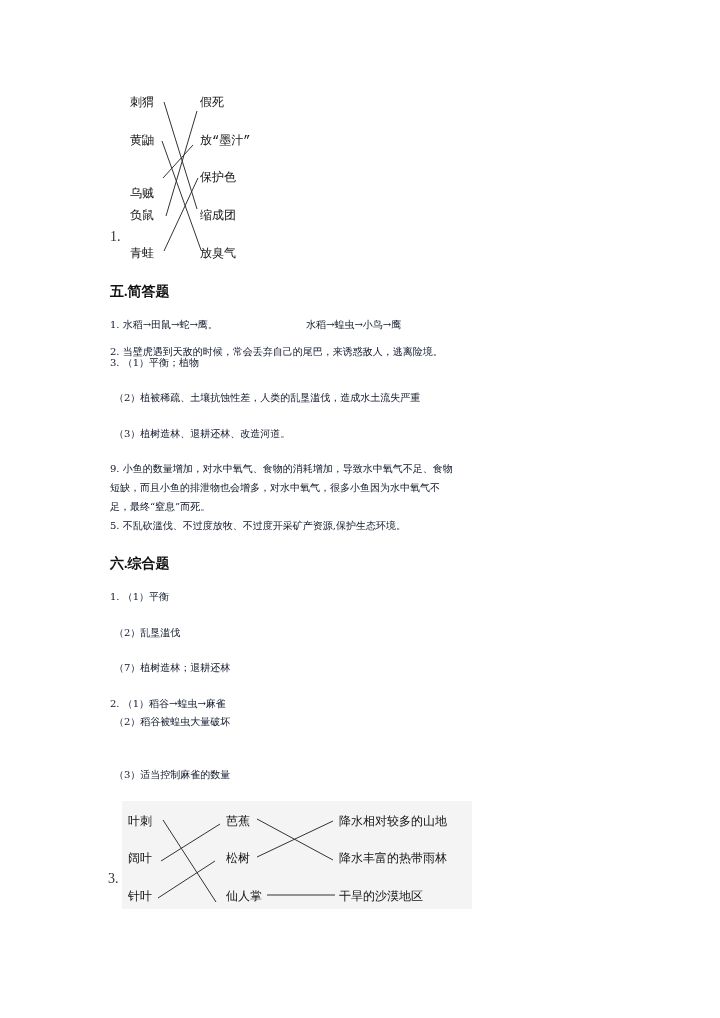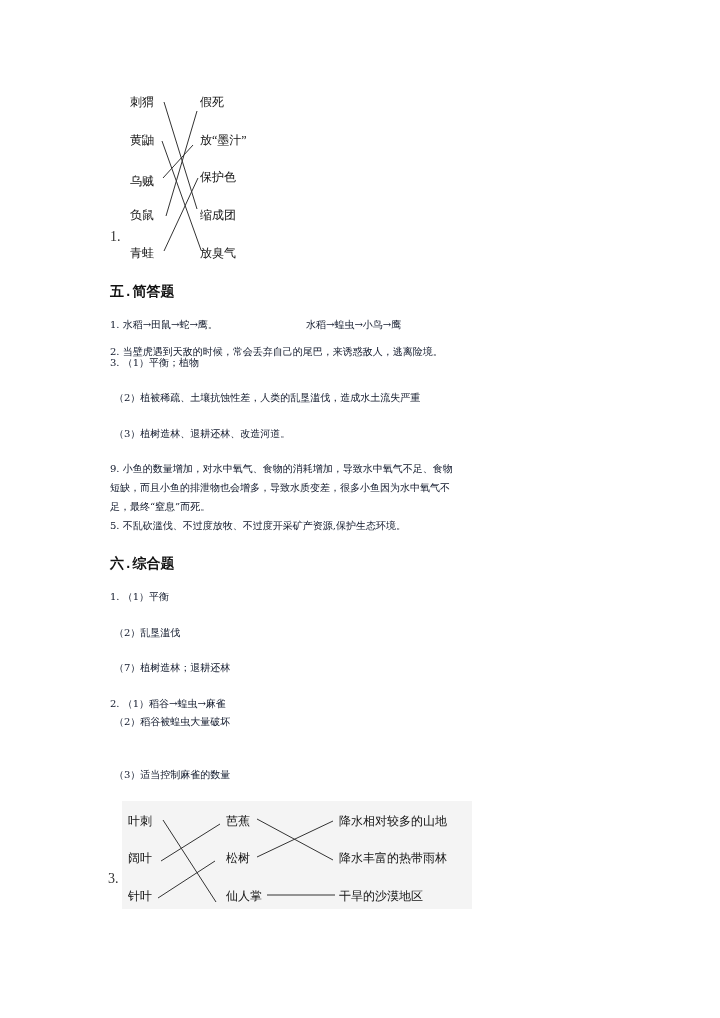--- a/index.html
+++ b/index.html
@@ -1,32 +1,32 @@
 <!DOCTYPE html>
 <html><head>
 <meta charset="utf-8">
 <style>
   html, body { margin: 0; padding: 0; background: #ffffff; }
   body { width: 720px; height: 1018px; position: relative; overflow: hidden;
          font-family: "DejaVu Serif", "Liberation Serif", serif; color: #222; }
   .abs { position: absolute; white-space: nowrap; }
   .txt { font-size: 10px; color: #0f172a; }
-  .heading { font-family: Liberation Mono, monospace; font-weight: bold; font-size: 14px; color: #111; }
-  .dlabel { font-family: Liberation Serif, serif; font-size: 12px; color: #111; }
+  .heading { font-family: Liberation Serif, serif; font-weight: bold; font-size: 14px; color: #111; }
+  .dlabel { font-family: Liberation Mono, monospace; font-size: 12px; color: #111; }
   .num { font-family: "Liberation Serif", "DejaVu Serif", serif; font-size: 14px; color: #333; }
   svg.lines { position: absolute; left: 0; top: 0; }
   .diag3-bg { position: absolute; left: 122px; top: 801px; width: 350px; height: 108px; background: #f4f4f4; }
 </style>
 </head>
 <body>
 
 <div>
   <span class="abs dlabel" style="left:130px;top:94px">刺猬</span>
   <span class="abs dlabel" style="left:130px;top:132px">黄鼬</span>
-  <span class="abs dlabel" style="left:130px;top:173px">乌贼</span>
+  <span class="abs dlabel" style="left:130px;top:185px">乌贼</span>
   <span class="abs dlabel" style="left:130px;top:207px">负鼠</span>
   <span class="abs dlabel" style="left:130px;top:245px">青蛙</span>
 
   <span class="abs dlabel" style="left:200px;top:94px">假死</span>
   <span class="abs dlabel" style="left:200px;top:132px">放“墨汁”</span>
   <span class="abs dlabel" style="left:200px;top:169px">保护色</span>
   <span class="abs dlabel" style="left:200px;top:207px">缩成团</span>
   <span class="abs dlabel" style="left:200px;top:245px">放臭气</span>
 
   <span class="abs num" style="left:110px;top:229px">1.</span>
@@ -43,21 +43,21 @@
 </div>
 
 <div class="abs heading" style="left:110px;top:283px">五.简答题</div>
 <div class="abs txt" style="left:110px;top:318px">1. 水稻→田鼠→蛇→鹰。</div>
 <div class="abs txt" style="left:306px;top:318px">水稻→蝗虫→小鸟→鹰</div>
 <div class="abs txt" style="left:110px;top:345px">2. 当壁虎遇到天敌的时候，常会丢弃自己的尾巴，来诱惑敌人，逃离险境。</div>
 <div class="abs txt" style="left:110px;top:356px">3. （1）平衡；植物</div>
 <div class="abs txt" style="left:114px;top:391px">（2）植被稀疏、土壤抗蚀性差，人类的乱垦滥伐，造成水土流失严重</div>
 <div class="abs txt" style="left:114px;top:427px">（3）植树造林、退耕还林、改造河道。</div>
 <div class="abs txt" style="left:110px;top:462px">9. 小鱼的数量增加，对水中氧气、食物的消耗增加，导致水中氧气不足、食物</div>
-<div class="abs txt" style="left:110px;top:481px">短缺，而且小鱼的排泄物也会增多，导致水质变差，很多小鱼因为水中氧气不</div>
+<div class="abs txt" style="left:110px;top:481px">短缺，而且小鱼的排泄物也会增多，对水中氧气，很多小鱼因为水中氧气不</div>
 <div class="abs txt" style="left:110px;top:500px">足，最终“窒息”而死。</div>
 <div class="abs txt" style="left:110px;top:519px">5. 不乱砍滥伐、不过度放牧、不过度开采矿产资源,保护生态环境。</div>
 
 <div class="abs heading" style="left:110px;top:555px">六.综合题</div>
 <div class="abs txt" style="left:110px;top:590px">1. （1）平衡</div>
 <div class="abs txt" style="left:114px;top:626px">（2）乱垦滥伐</div>
 <div class="abs txt" style="left:114px;top:661px">（7）植树造林；退耕还林</div>
 <div class="abs txt" style="left:110px;top:697px">2. （1）稻谷→蝗虫→麻雀</div>
 <div class="abs txt" style="left:114px;top:715px">（2）稻谷被蝗虫大量破坏</div>
 <div class="abs txt" style="left:114px;top:768px">（3）适当控制麻雀的数量</div>

